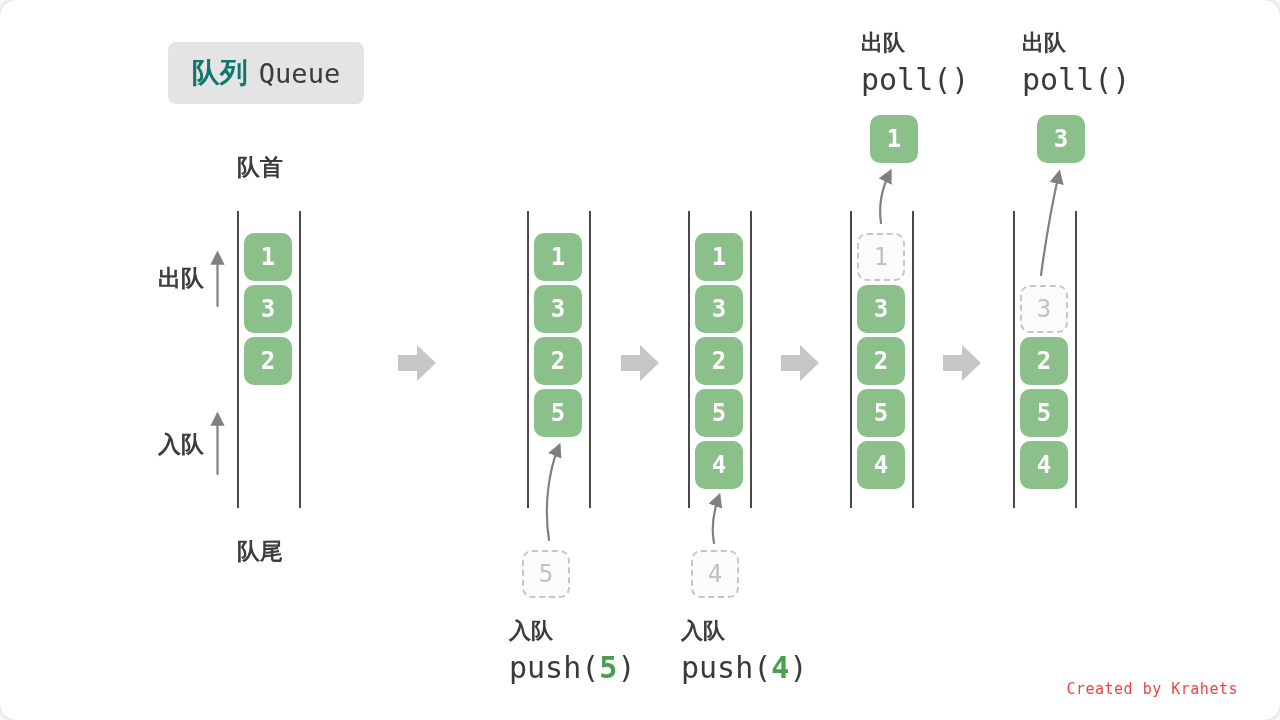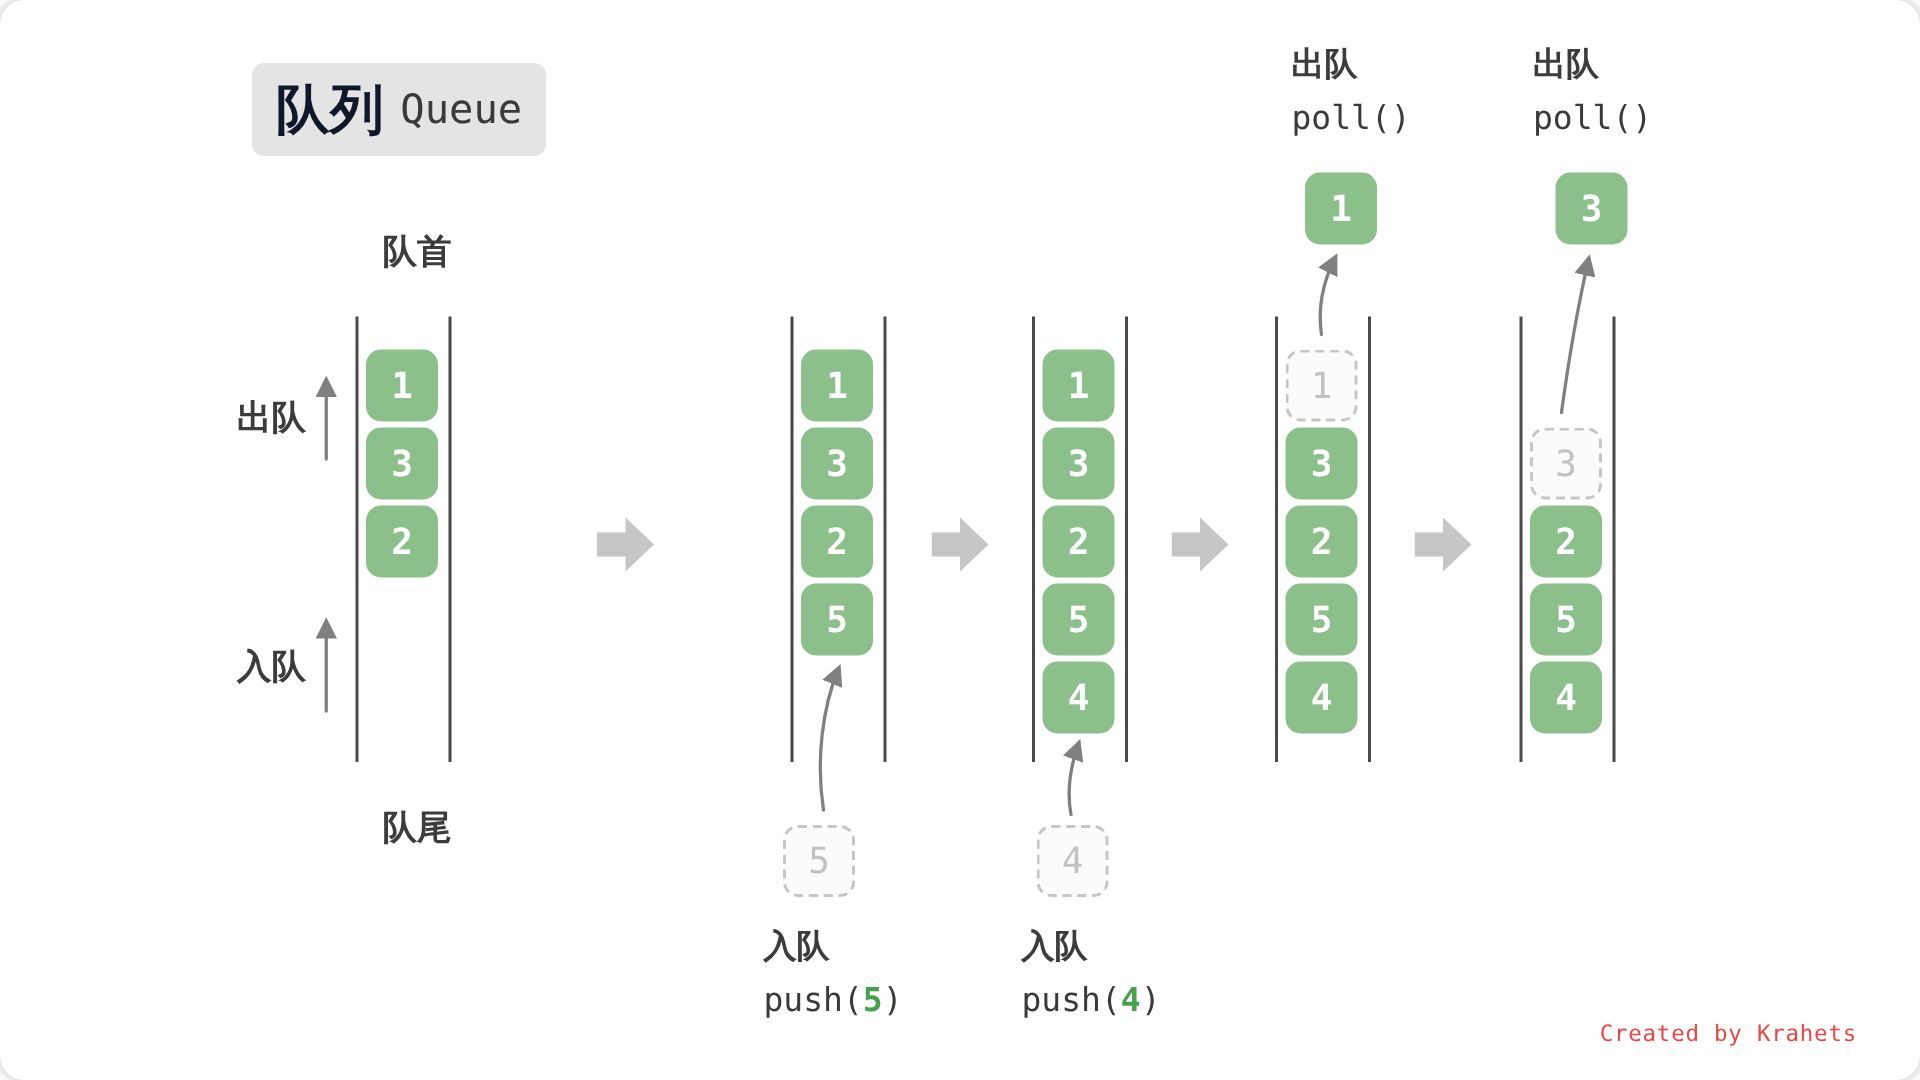--- a/index.html
+++ b/index.html
@@ -7,45 +7,45 @@
   .card{
     position:relative;width:1280px;height:720px;background:#ffffff;
     border-radius:16px;box-shadow:0 0 7px rgba(0,0,0,.28);overflow:hidden;
   }
   
   .badge{
     position:absolute;left:168px;top:42px;width:196px;height:62px;
     background:#e4e4e4;border-radius:8px;
     display:flex;align-items:center;justify-content:center;gap:11px;
   }
-  .badge-zh{font-weight:bold;font-size:36px;color:#0f172a;}
+  .badge-zh{font-weight:bold;font-size:28px;color:#0f766e;}
   .badge-en{font-family:"DejaVu Sans Mono","Liberation Mono",monospace;font-size:27px;color:#3a3a3a;}
   
   .channel{
     position:absolute;top:211px;height:297px;width:60px;
     border-left:2px solid #4a4a4a;border-right:2px solid #4a4a4a;
   }
   
   .box{
     position:absolute;width:48px;height:48px;border-radius:10px;
     display:flex;align-items:center;justify-content:center;
     font-family:"DejaVu Sans Mono","Liberation Mono",monospace;
     font-size:24px;font-weight:bold;
   }
   .box.green{background:#8cc08a;color:#ffffff;}
   .box.dashed{
     background:#fbfbfb;border:2px dashed #c6c6c6;color:#c2c2c2;
     box-sizing:border-box;font-weight:normal;
   }
   
   .lbl{position:absolute;font-weight:bold;font-size:23px;color:#3c3c3c;}
-  .lbl.centered{width:64px;text-align:right;}
+  .lbl.centered{width:64px;text-align:left;}
   .op-block{position:absolute;color:#3c3c3c;}
   .op-zh{font-size:22px;font-weight:bold;line-height:26px;margin-bottom:11px;}
-  .op-code{font-family:"DejaVu Sans Mono","Liberation Mono",monospace;font-size:22px;line-height:26px;color:#3a3a3a;}
+  .op-code{font-family:"DejaVu Sans Mono","Liberation Mono",monospace;font-size:30px;line-height:26px;color:#3a3a3a;}
   .op-code .arg{color:#47a04b;font-weight:bold;}
   
   .chev{position:absolute;width:38px;height:38px;}
   .chev svg{display:block;}
   
   .overlay{position:absolute;left:0;top:0;pointer-events:none;}
   .watermark{
     position:absolute;right:42px;bottom:22px;
     font-family:"DejaVu Sans Mono","Liberation Mono",monospace;
     font-size:15px;color:#ef4444;letter-spacing:.5px;

